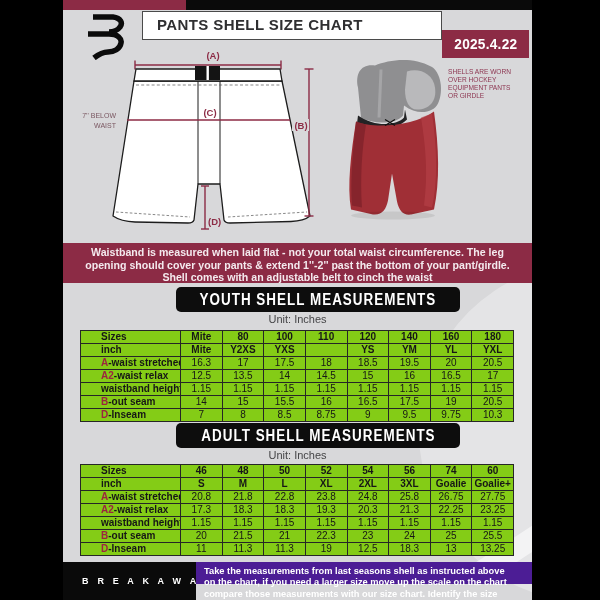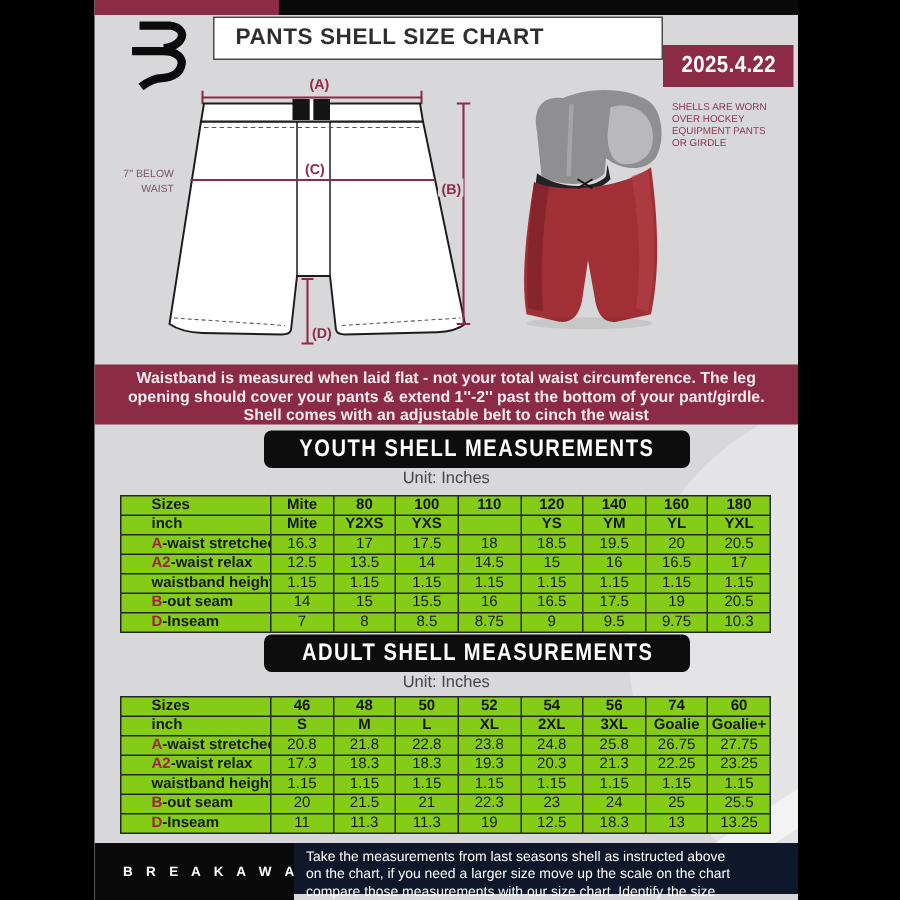--- a/index.html
+++ b/index.html
@@ -28,22 +28,22 @@
   
   .size-table{position:absolute;left:17px;width:434px;border-collapse:collapse;table-layout:fixed;background:#84cc16;}
   .size-table td{border:1px solid #262626;height:12px;line-height:12px;padding:0;font-size:10px;color:#161616;
     text-align:center;white-space:nowrap;overflow:hidden;}
   .size-table td.lbl{text-align:left;padding-left:20px;font-weight:bold;}
   .size-table tr.hdr td{font-weight:bold;}
   .pfx{color:#9c2440;}
   
   .footer-black{left:0;top:562px;width:133px;height:38px;background:#0a0a0a;display:flex;align-items:center;}
   .brand{color:#fff;font-size:9px;font-weight:bold;letter-spacing:3.2px;margin-left:6px;white-space:nowrap;}
-  .footer-note{left:133px;top:562px;width:336px;height:34px;background:#0f172a;box-sizing:border-box;
-    padding:4px 4px 0 8px;color:#fff;font-weight:normal;font-size:9.3px;line-height:11.3px;white-space:nowrap;}
+  .footer-note{left:133px;top:562px;width:336px;height:22px;background:#4c1d95;box-sizing:border-box;
+    padding:4px 4px 0 8px;color:#fff;font-weight:bold;font-size:9.3px;line-height:11.3px;white-space:nowrap;}
   .note-line{white-space:nowrap;}
   svg text{font-family:"Liberation Sans",sans-serif;}
 </style>
 </head>
 <body>
 
 <div class="page">
   <div class="content">
 
     <div class="abs wm-circle"></div>

